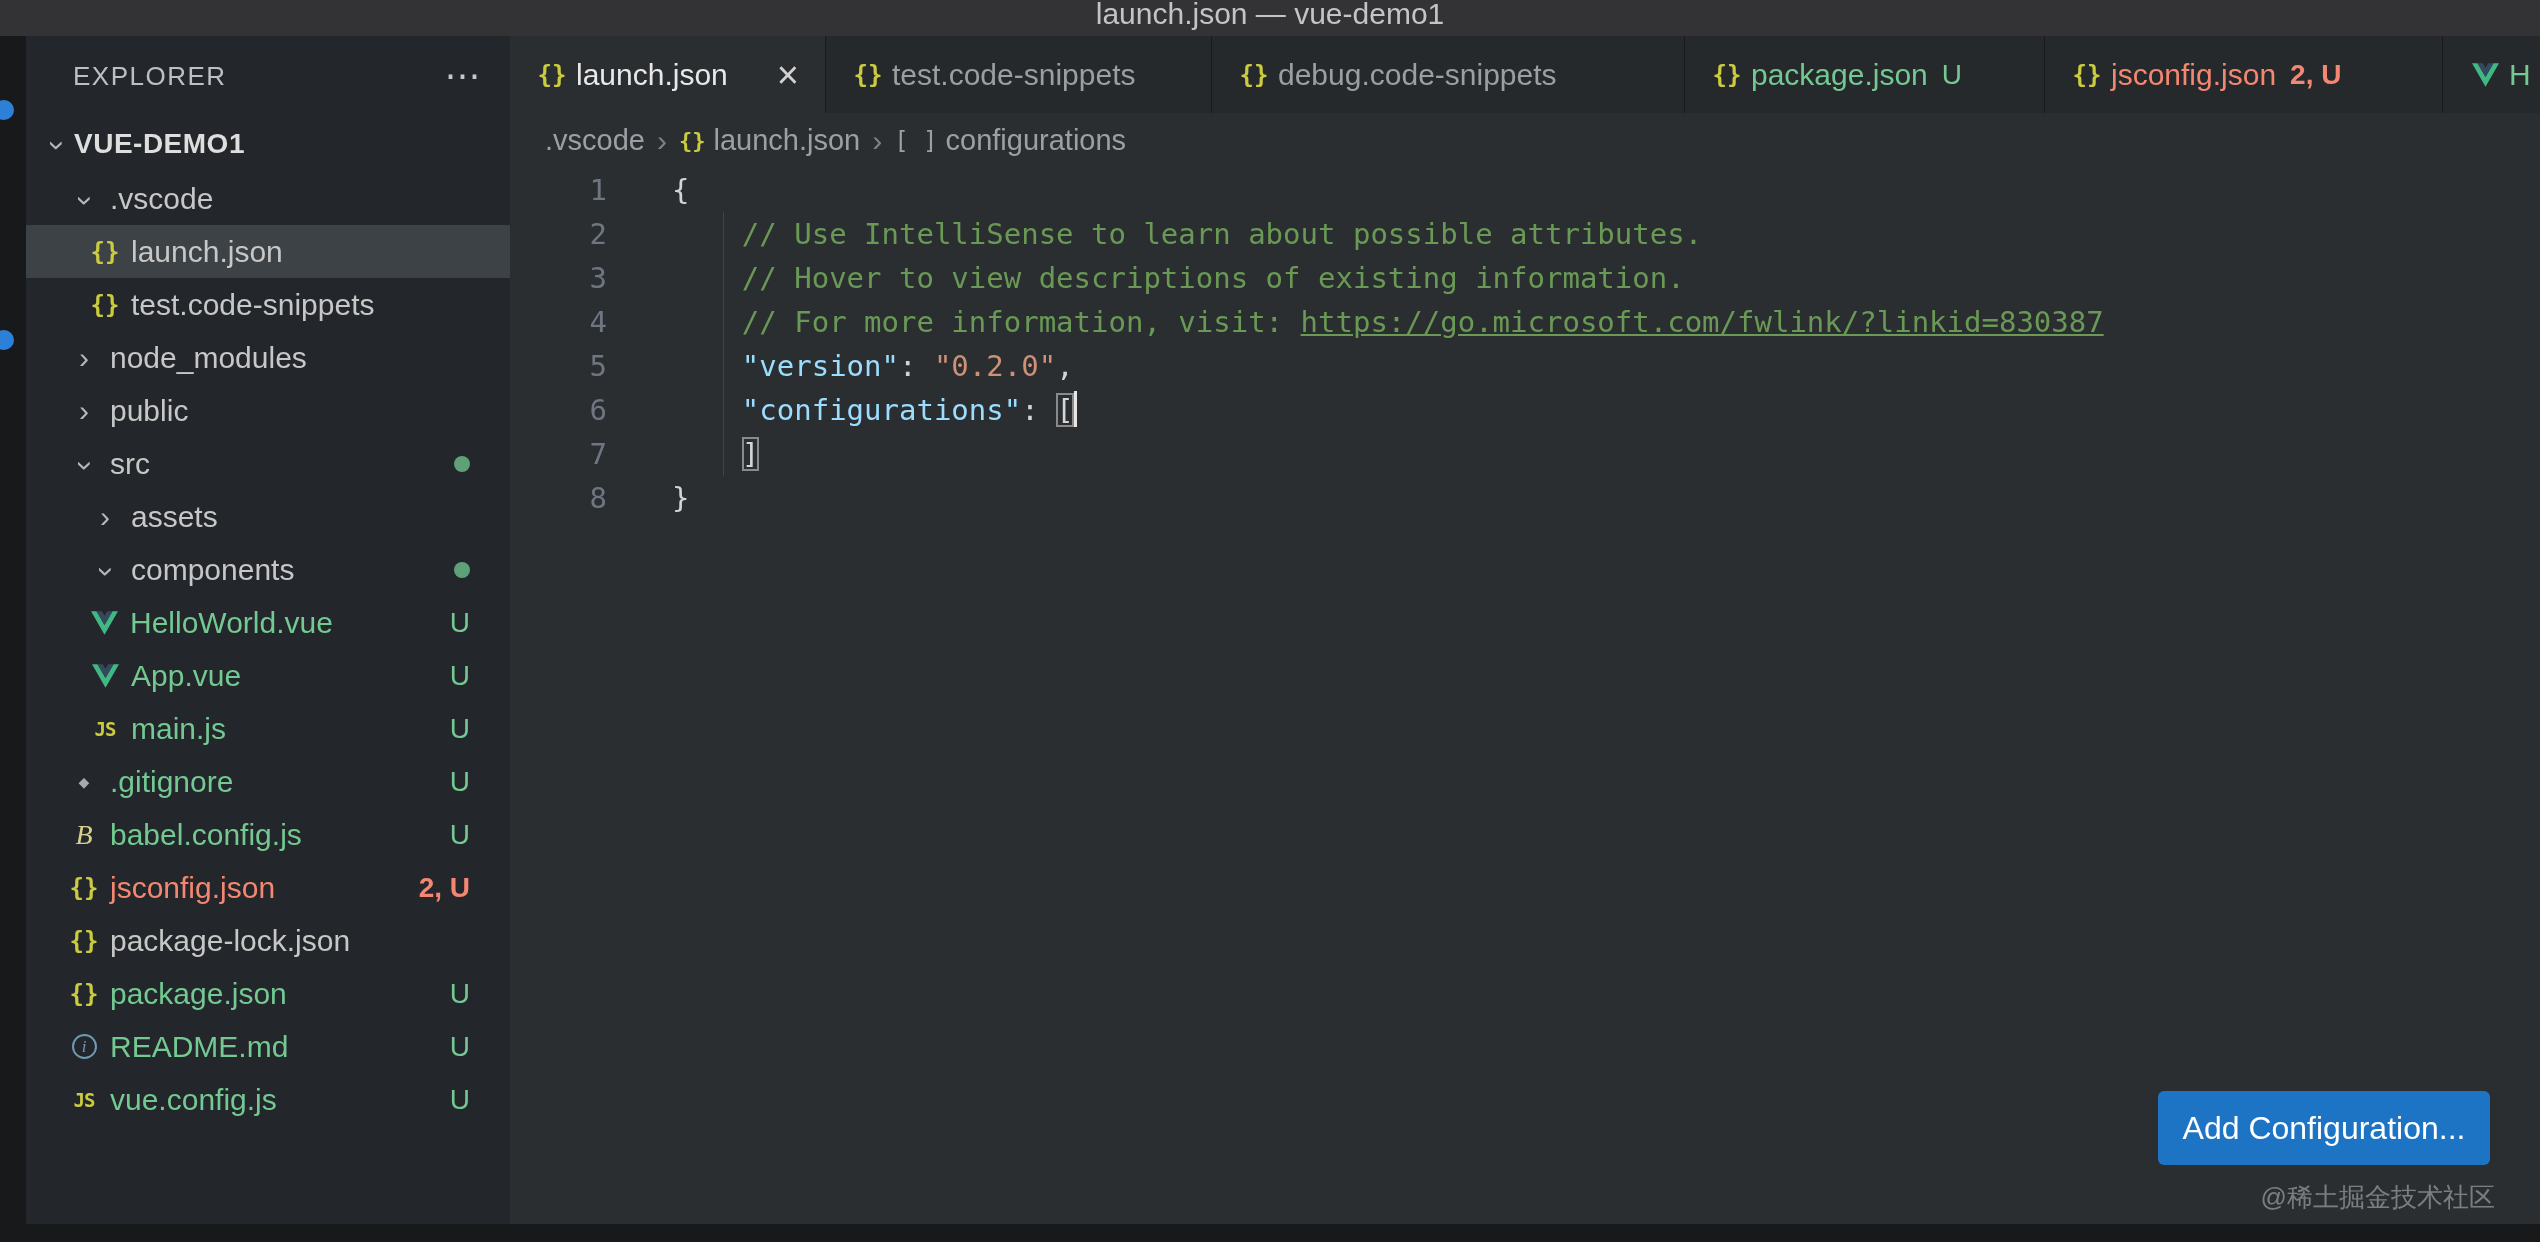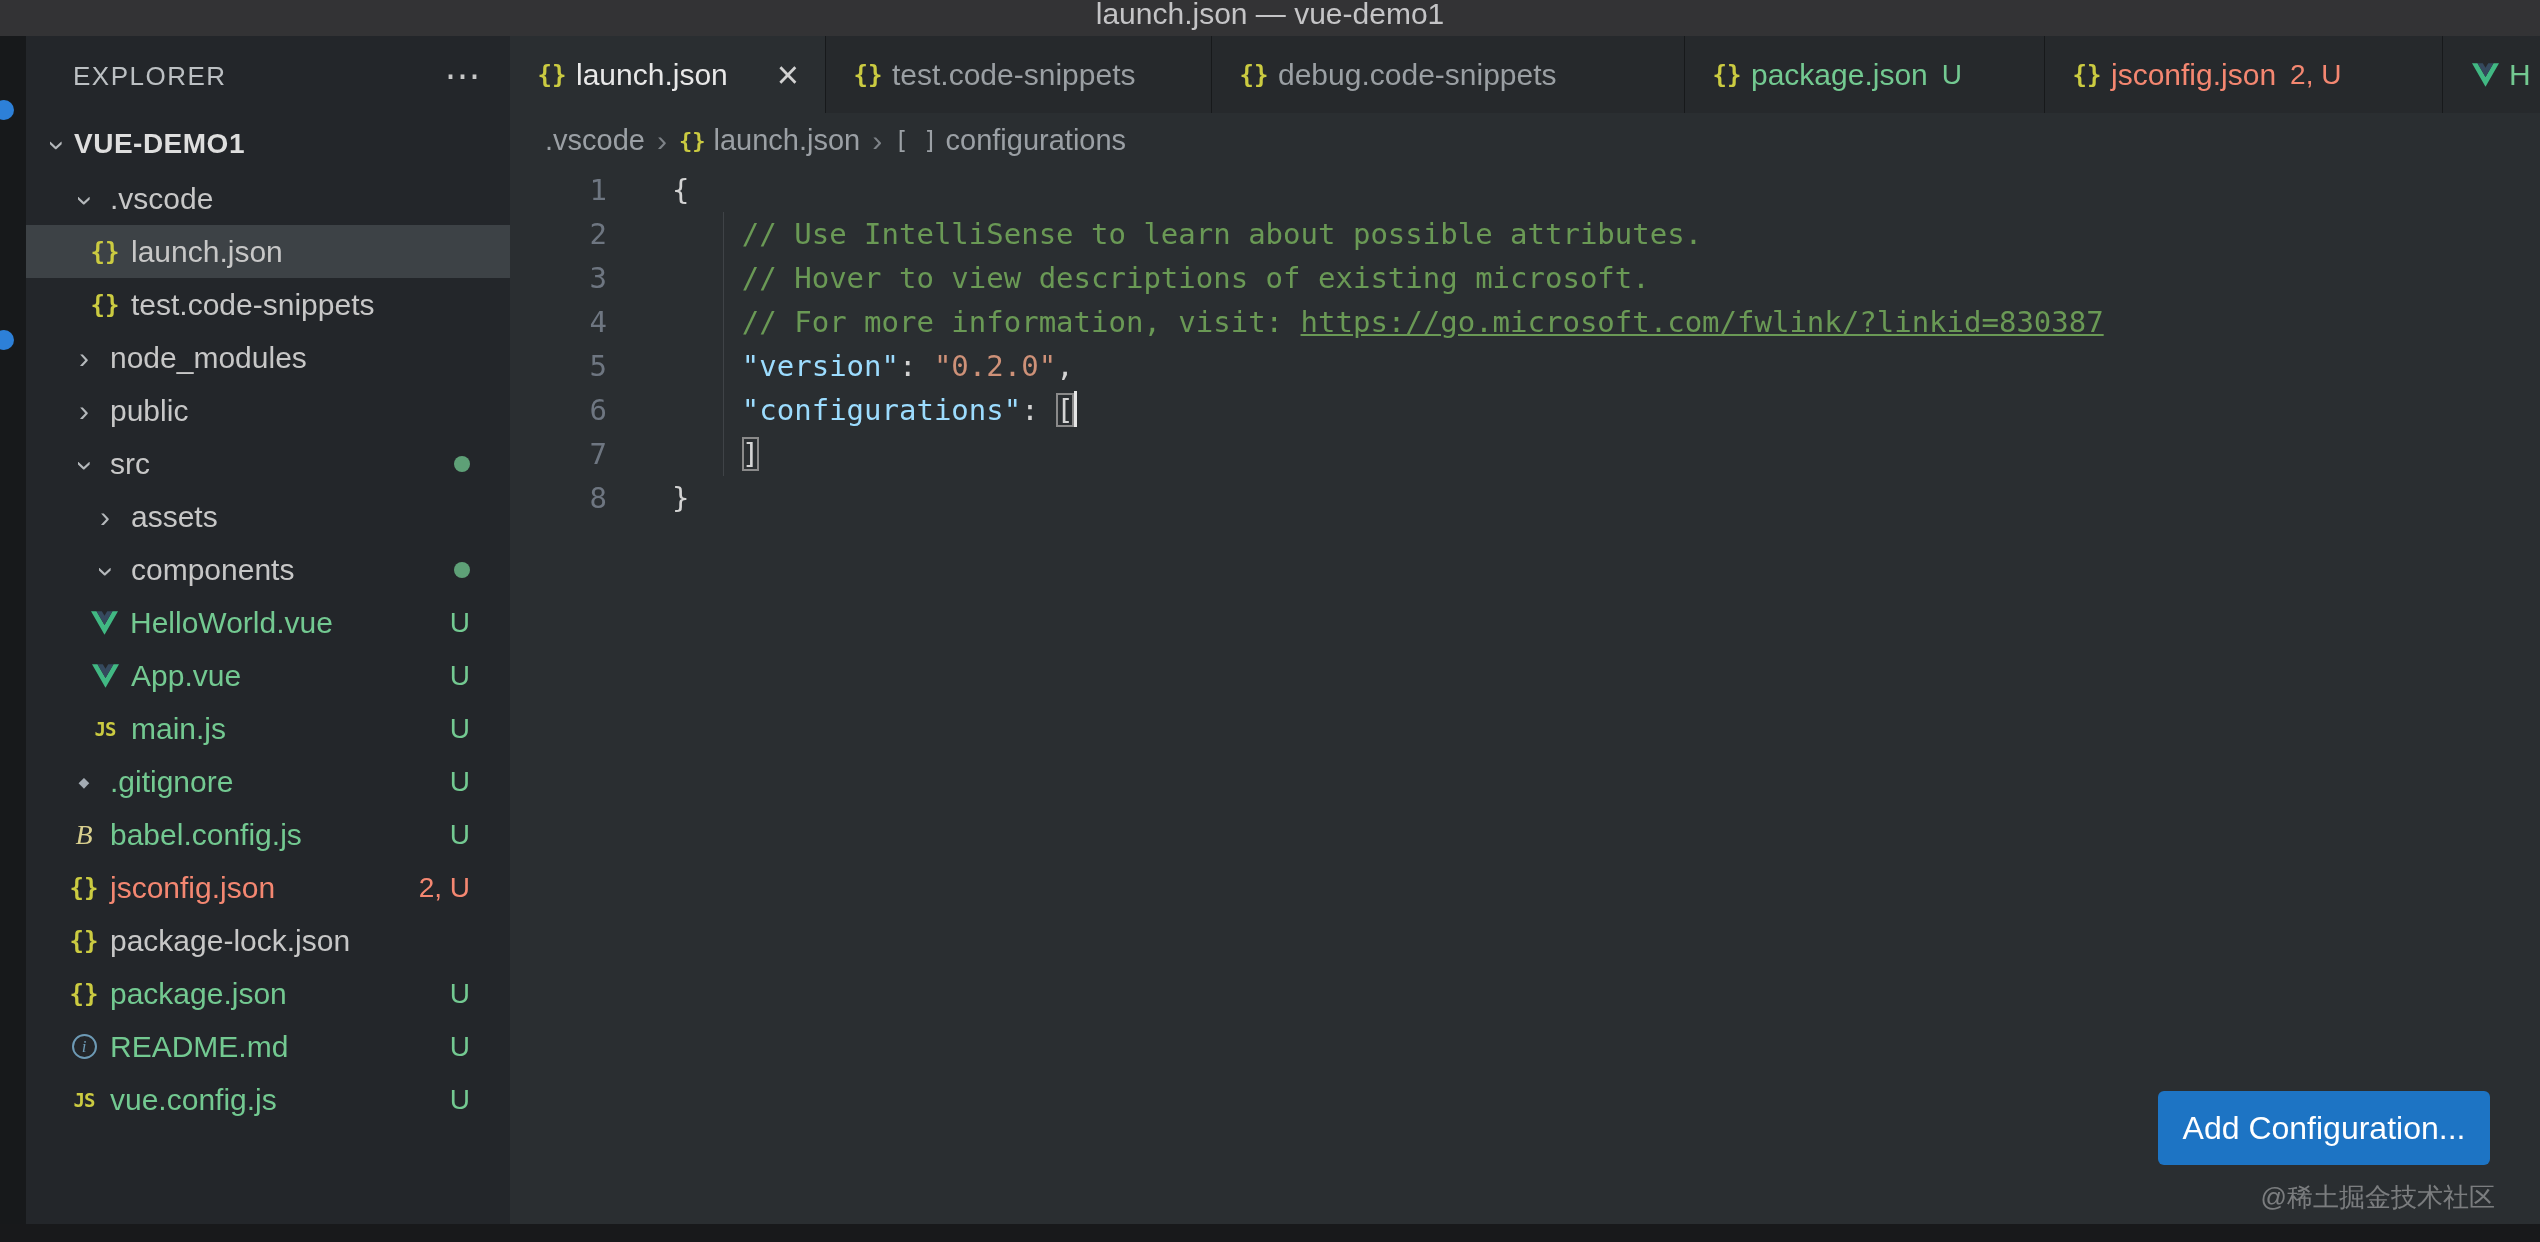--- a/index.html
+++ b/index.html
@@ -37,21 +37,21 @@
   .ic-json { color:var(--icon-yellow); font-size:24px; font-weight:bold; }
   .ic-js { color:var(--icon-yellow); font-size:19px; font-weight:bold; letter-spacing:-1px; }
   .ic-git { color:#a3abb3; font-size:18px; }
   .ic-babel { color:#d8cf8e; font-family:"Liberation Serif",serif; font-style:italic; font-size:28px; }
   .circle-i { width:25px; height:25px; border:2px solid #6d9ab5; border-radius:50%; color:#6d9ab5; font-size:17px; font-family:"Liberation Serif",serif; font-style:italic; display:inline-flex; align-items:center; justify-content:center; }
   .ic-array { color:#9ba0a5; font-size:24px; white-space:pre; }
   .ic-vue svg { display:block; }
 
   .badge { margin-left:auto; font-size:28px; color:#c5c5c5; }
   .badge.untracked { color:var(--untracked-green); }
-  .badge.error { color:var(--error-red); }
+  .badge.error { color:var(--error-red);font-weight:bold; }
   .dot-badge { margin-left:auto; width:16px; height:16px; border-radius:50%; background:var(--modified-dot); opacity:.75; }
 
   
   .editor-group { flex:1; display:flex; flex-direction:column; background:var(--bg-editor,#2a2e31); min-width:0; }
 
   .tabbar { height:77px; background:#1f2225; display:flex; align-items:stretch; overflow:hidden; flex-shrink:0; }
   .tab { display:flex; align-items:center; padding:0 26px; background:#26292c; border-right:1px solid #17191b; color:#9a9fa3; font-size:30px; cursor:pointer; flex-shrink:0; overflow:hidden; }
   .tab.active { background:var(--bg-editor,#2a2e31); color:#e8e8e8; }
   .tab .ic { width:auto; min-width:32px; margin-right:8px; }
   .tab-label { white-space:nowrap; }
@@ -268,21 +268,21 @@
             <div class="code-line">
               <span class="line-num">1</span>
               <span class="line-content"><span class="tok-punct">{</span></span>
             </div>
             <div class="code-line">
               <span class="line-num">2</span>
               <span class="line-content"><span class="tok-comment">    // Use IntelliSense to learn about possible attributes.</span></span>
             </div>
             <div class="code-line">
               <span class="line-num">3</span>
-              <span class="line-content"><span class="tok-comment">    // Hover to view descriptions of existing microsoft.</span></span>
+              <span class="line-content"><span class="tok-comment">    // Hover to view descriptions of existing information.</span></span>
             </div>
             <div class="code-line">
               <span class="line-num">4</span>
               <span class="line-content"><span class="tok-comment">    // For more information, visit: </span><span class="tok-link">https://go.microsoft.com/fwlink/?linkid=830387</span></span>
             </div>
             <div class="code-line">
               <span class="line-num">5</span>
               <span class="line-content"><span class="tok-punct">    </span><span class="tok-key">"version"</span><span class="tok-punct">: </span><span class="tok-string">"0.2.0"</span><span class="tok-punct">,</span></span>
             </div>
             <div class="code-line">

